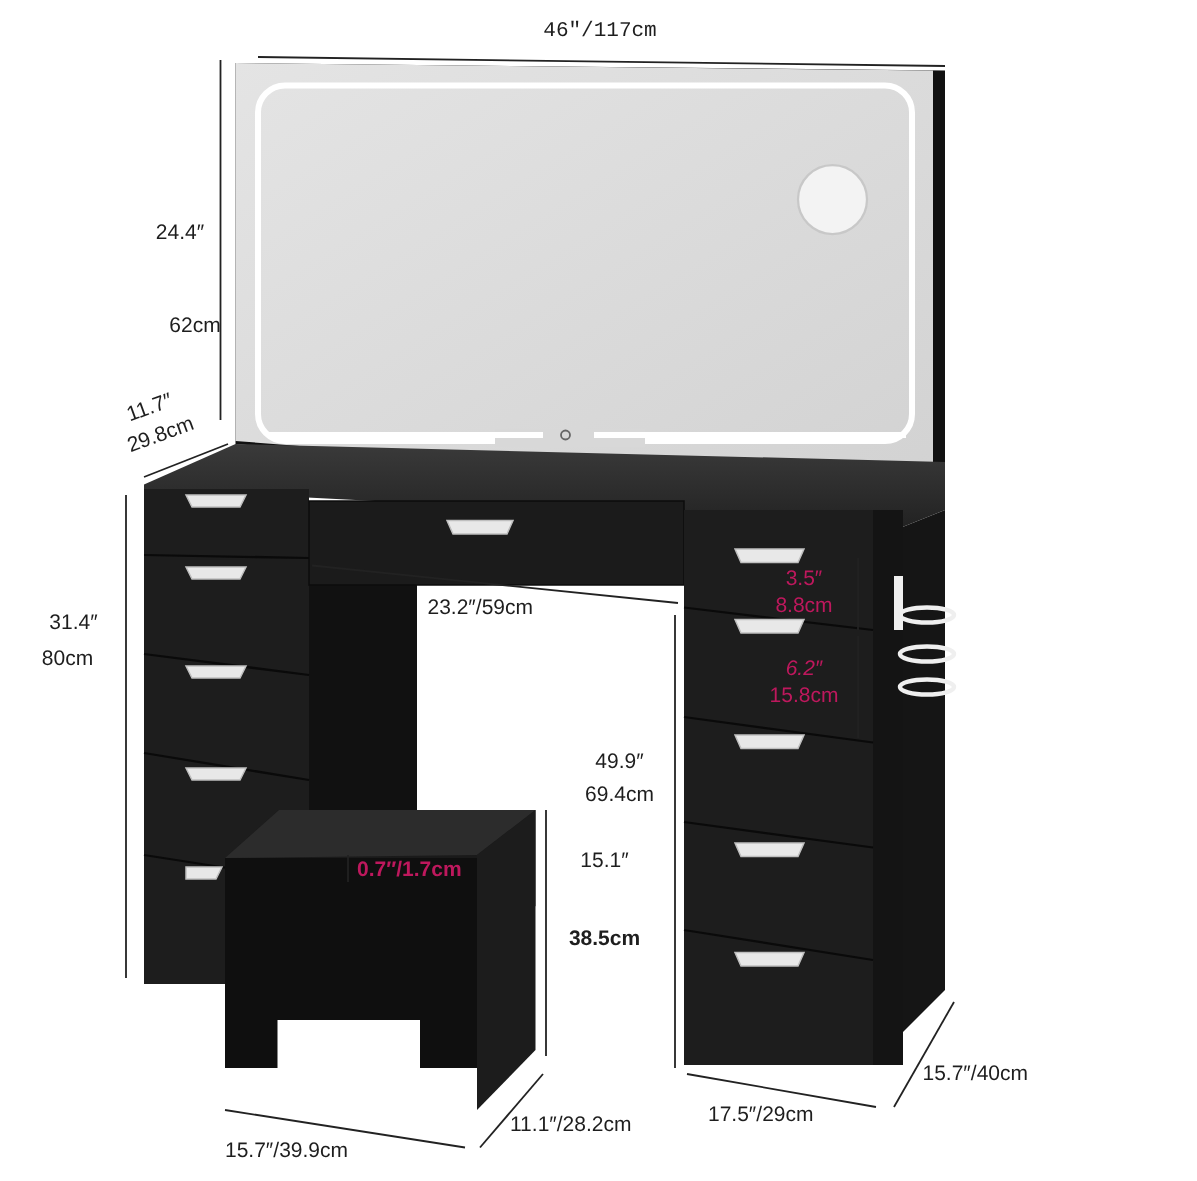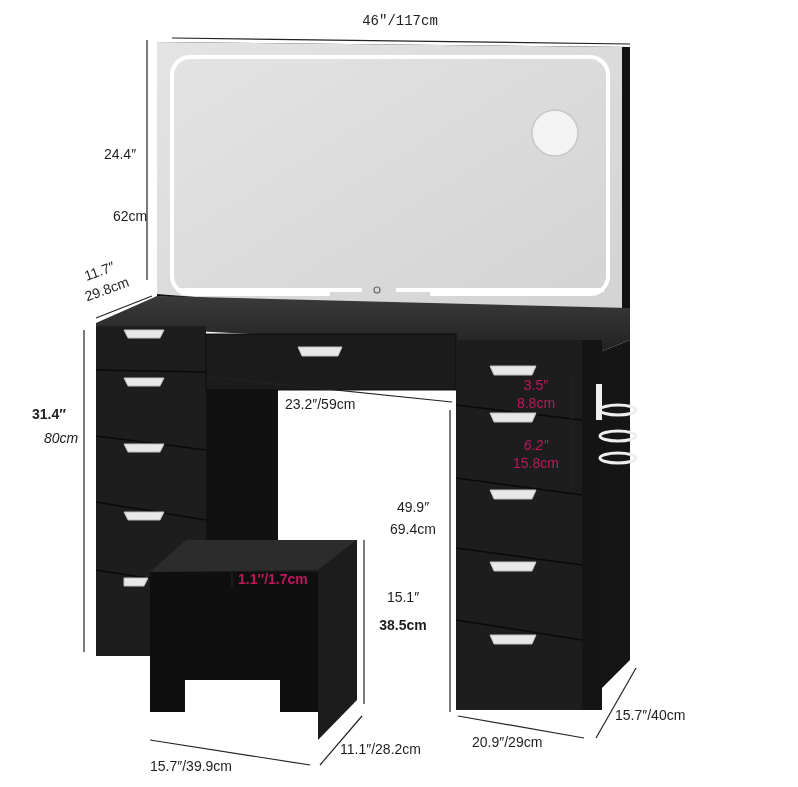--- a/index.html
+++ b/index.html
@@ -111,35 +111,35 @@
 </svg>
 
 <div class="lbl c" style="left:330px;top:12px;width:140px;font-family:Liberation Mono, monospace;">46″/117cm</div>
 
 <div class="lbl r" style="left:90px;top:145px;width:60px;">24.4″</div>
 <div class="lbl r" style="left:100px;top:163px;width:60px;margin-top:44px;">62cm</div>
 
 <div class="lbl" style="left:84px;top:262px;transform:rotate(-20deg);">11.7″</div>
 <div class="lbl" style="left:84px;top:280px;transform:rotate(-20deg);">29.8cm</div>
 
-<div class="lbl r" style="left:20px;top:405px;width:58px;font-weight:bold;">31.4″</div>
-<div class="lbl r" style="left:32px;top:429px;width:58px;font-style:italic;">80cm</div>
+<div class="lbl r" style="left:20px;top:405px;width:58px;">31.4″</div>
+<div class="lbl r" style="left:16px;top:429px;width:58px;">80cm</div>
 
 <div class="lbl" style="left:285px;top:395px;">23.2″/59cm</div>
 
 <div class="lbl r w" style="left:505px;top:376px;width:62px;">3.5″</div>
 <div class="lbl r w" style="left:505px;top:394px;width:62px;">8.8cm</div>
 
 <div class="lbl r w" style="left:505px;top:436px;width:62px;font-style:italic;">6.2″</div>
 <div class="lbl r w" style="left:505px;top:454px;width:62px;">15.8cm</div>
 
 <div class="lbl r" style="left:380px;top:498px;width:66px;">49.9″</div>
 <div class="lbl r" style="left:380px;top:520px;width:66px;">69.4cm</div>
 
-<div class="lbl w bold" style="left:238px;top:570px;">1.1″/1.7cm</div>
+<div class="lbl w bold" style="left:238px;top:570px;">0.7″/1.7cm</div>
 
-<div class="lbl c" style="left:368px;top:588px;width:70px;">15.1″</div>
+<div class="lbl c" style="left:368px;top:564px;width:70px;">15.1″</div>
 <div class="lbl c" style="left:368px;top:616px;width:70px;font-weight:bold;">38.5cm</div>
 
 <div class="lbl" style="left:150px;top:757px;">15.7″/39.9cm</div>
 <div class="lbl" style="left:340px;top:740px;text-align:right;">11.1″/28.2cm</div>
-<div class="lbl" style="left:472px;top:733px;">20.9″/29cm</div>
+<div class="lbl" style="left:472px;top:733px;">17.5″/29cm</div>
 <div class="lbl" style="left:615px;top:706px;">15.7″/40cm</div>
 
 </body></html>

